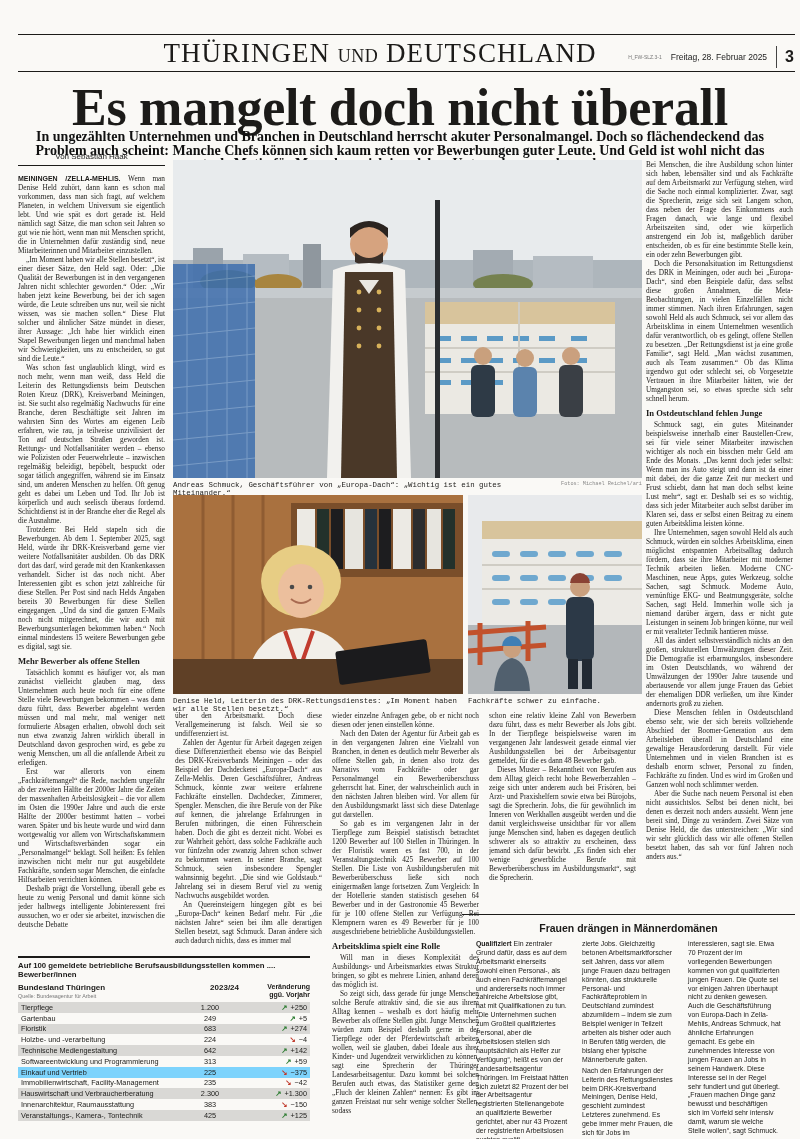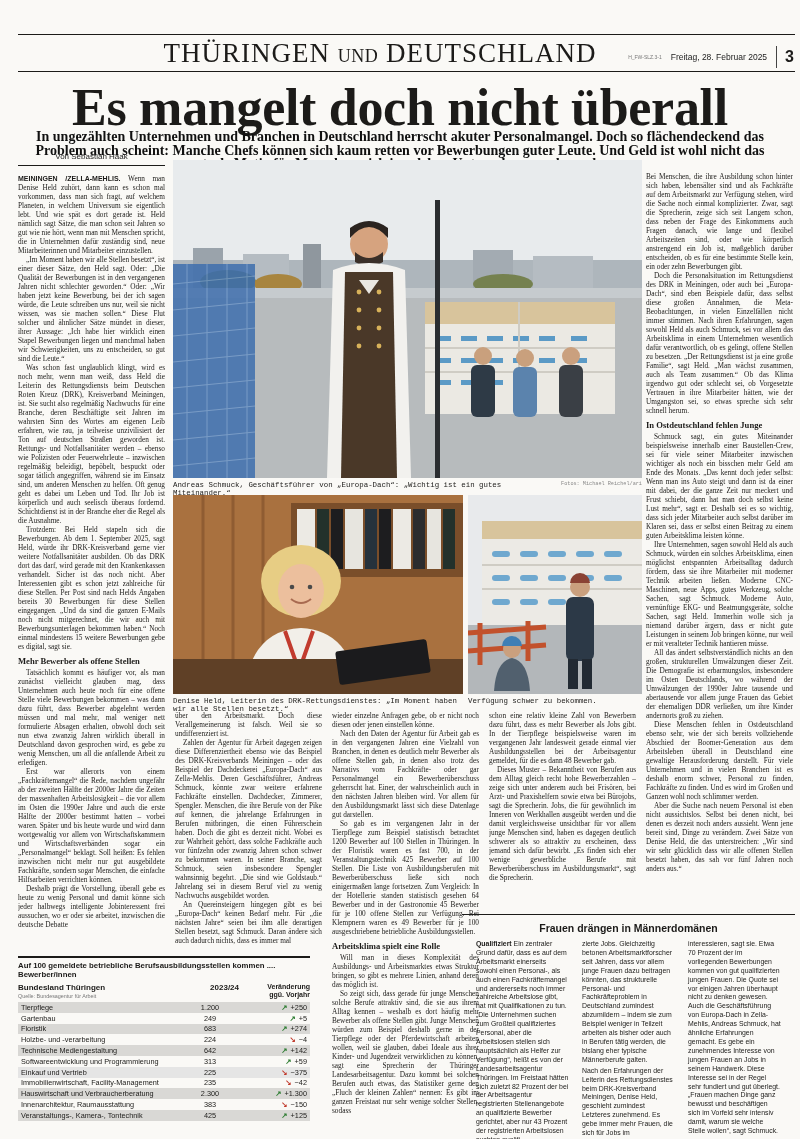--- a/index.html
+++ b/index.html
@@ -23,21 +23,21 @@
   
   .body-col{font-size:7.3px;line-height:9px;text-align:justify;overflow:hidden;}
   .body-col p{margin:0;text-indent:8px;}
   .body-col p.cont,.body-col p.lead{text-indent:0;}
   .body-col .lead-in{font-weight:bold;font-family:"Liberation Sans",sans-serif;font-size:7px;}
   .body-col h3{font-family:"Liberation Serif",serif;font-size:8.6px;margin:6px 0 2px;text-indent:0;text-align:left;}
   #col1{left:18px;top:174px;width:147px;height:776px;}
   #col2{left:175px;top:711px;width:147px;height:243px;}
   #col3{left:332px;top:711px;width:147px;height:428px;}
   #col4{left:489px;top:711px;width:147px;height:203px;}
-  #col5{left:646px;top:172px;width:147px;height:746px;}
+  #col5{left:646px;top:160px;width:147px;height:746px;}
   
   .photo{display:block;}
   #main-photo{left:173px;top:160px;}
   #photo2{left:173px;top:495px;}
   #photo3{left:468px;top:495px;}
   .caption-row{display:flex;justify-content:space-between;align-items:flex-start;font-family:Liberation Mono, monospace;}
   #main-caption-row{left:173px;top:481px;width:469px;}
   .caption{font-size:7.4px;color:#1c1b19;}
   .credit{font-size:5.2px;color:#888;white-space:nowrap;}
   #cap2{left:173px;top:697px;width:292px;}
@@ -288,21 +288,21 @@
       <rect x="100" y="164" width="10" height="30" fill="#222a33"></rect>
         <rect x="114" y="164" width="10" height="30" fill="#222a33"></rect>
     </g>
     <g>
       <circle cx="44" cy="154" r="9" fill="#caa07e"></circle>
       <path d="M34 151 a10 10 0 0 1 20 0 z" fill="#3f7fb5"></path>
       <path d="M26 196 q2 -30 18 -33 q16 3 18 33 z" fill="#51606e"></path>
     </g>
   </svg>
   <div class="abs caption-row" id="cap3">
-    <span class="caption">Verfügung schwer zu bekommen.</span>
+    <span class="caption">Fachkräfte schwer zu einfache.</span>
   </div>
 
   <div class="abs" id="infobox">
     <h2>Frauen drängen in Männerdomänen</h2>
     <div class="box-cols">
       <div class="box-col">
           <p><span class="box-lead">Qualifiziert </span>Ein zentraler Grund dafür, dass es auf dem Arbeitsmarkt einerseits sowohl einen Personal-, als auch einen Fachkräftemangel und andererseits noch immer zahlreiche Arbeitslose gibt, hat mit Qualifikationen zu tun. „Die Unternehmen suchen zum Großteil qualifiziertes Personal, aber die Arbeitslosen stellen sich hauptsächlich als Helfer zur Verfügung“, heißt es von der Landesarbeitsagentur Thüringen. Im Freistaat hätten sich zuletzt 82 Prozent der bei der Arbeitsagentur registrierten Stellenangebote an qualifizierte Bewerber gerichtet, aber nur 43 Prozent der registrierten Arbeitslosen suchten qualifi-</p>
         </div>
       <div class="box-col">
           <p>zierte Jobs. Gleichzeitig betonen Arbeitsmarktforscher seit Jahren, dass vor allem junge Frauen dazu beitragen könnten, das strukturelle Personal- und Fachkräfteproblem in Deutschland zumindest abzumildern – indem sie zum Beispiel weniger in Teilzeit arbeiten als bisher oder auch in Berufen tätig werden, die bislang eher typische Männerberufe galten.</p>
@@ -352,21 +352,21 @@
         <div class="tgrid trow" style="background: rgb(217, 216, 213);">
           <div class="lbl">Technische Mediengestaltung</div>
           <div class="val">642</div>
           <div class="chg"><span class="arrow" style="color: rgb(46, 125, 50);">↗</span>+142</div>
         </div>
         <div class="tgrid trow">
           <div class="lbl">Softwareentwicklung und Programmierung</div>
           <div class="val">313</div>
           <div class="chg"><span class="arrow" style="color: rgb(46, 125, 50);">↗</span>+59</div>
         </div>
-        <div class="tgrid trow" style="background: #e5e5e5;">
+        <div class="tgrid trow" style="background: #7dd3fc;">
           <div class="lbl">Einkauf und Vertrieb</div>
           <div class="val">225</div>
           <div class="chg"><span class="arrow" style="color: rgb(192, 57, 43);">↘</span>−375</div>
         </div>
         <div class="tgrid trow">
           <div class="lbl">Immobilienwirtschaft, Facility-Management</div>
           <div class="val">235</div>
           <div class="chg"><span class="arrow" style="color: rgb(192, 57, 43);">↘</span>−42</div>
         </div>
         <div class="tgrid trow" style="background: rgb(217, 216, 213);">

